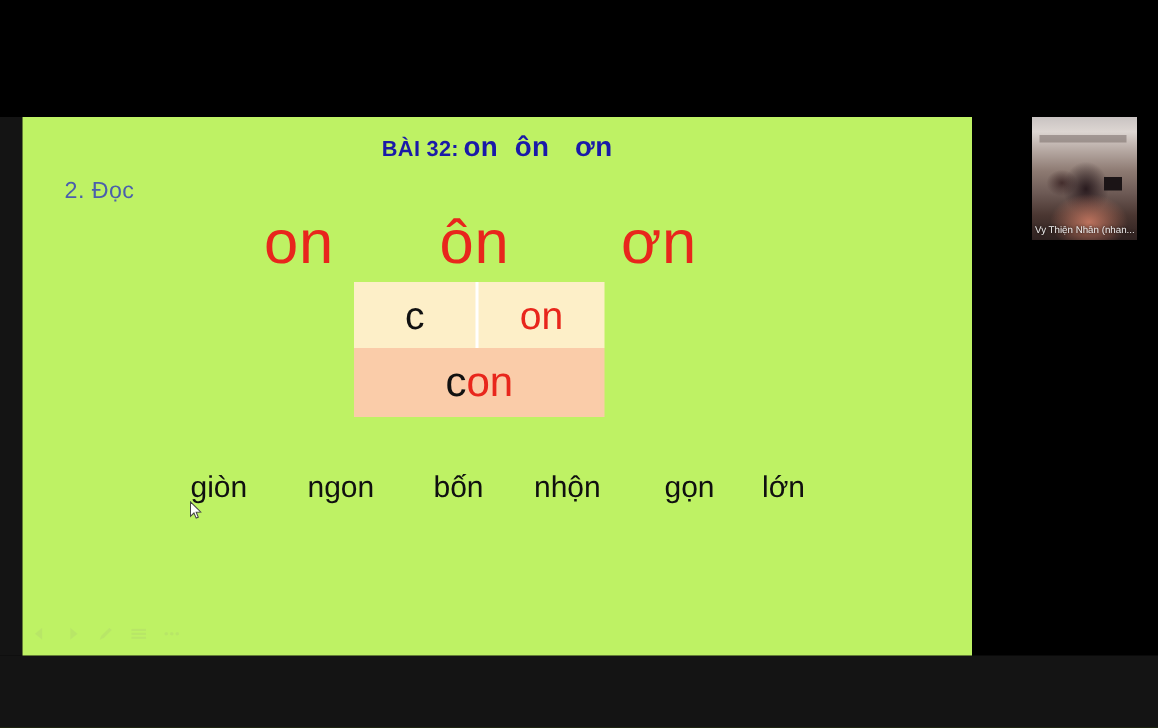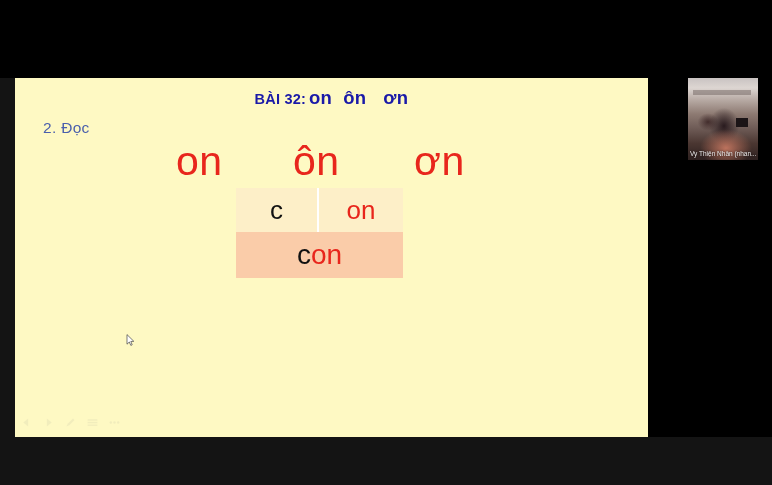--- a/index.html
+++ b/index.html
@@ -42,21 +42,21 @@
     background: #141414;
   }
 
   
   #slide {
     position: absolute;
     left: 15px;
     top: 78px;
     width: 633px;
     height: 359px;
-    background: #fef9c3;
+    background: #bef264;
     overflow: hidden;
   }
 
   
   #slide-title {
     position: absolute;
     left: 0;
     top: 11px;
     width: 633px;
     text-align: center;
@@ -282,20 +282,28 @@
         <div class="tcell rime">on</div>
       </div>
       <div class="trow bottom">
         <div class="tcell whole">
             <span class="blk">c</span>
             <span class="red">on</span>
           </div>
       </div>
     </div>
 
+    <div id="word-list">
+      <span class="word w0">giòn</span>
+      <span class="word w1">ngon</span>
+      <span class="word w2">bốn</span>
+      <span class="word w3">nhộn</span>
+      <span class="word w4">gọn</span>
+      <span class="word w5">lớn</span>
+    </div>
 
     <svg id="mouse-cursor" viewBox="0 0 9 12">
       <path d="M1 0.6 L1 10.2 L3.3 8.0 L4.8 11.4 L6.2 10.8 L4.8 7.5 L7.8 7.3 Z" fill="#ffffff" stroke="#444444" stroke-width="0.7"></path>
     </svg>
 
     <div id="slideshow-toolbar">
       <svg class="tb-icon" viewBox="0 0 16 16">
         <path d="M10 3 L4 8 L10 13 Z" fill="#888888"></path>
       </svg>
       <svg class="tb-icon" viewBox="0 0 16 16">

